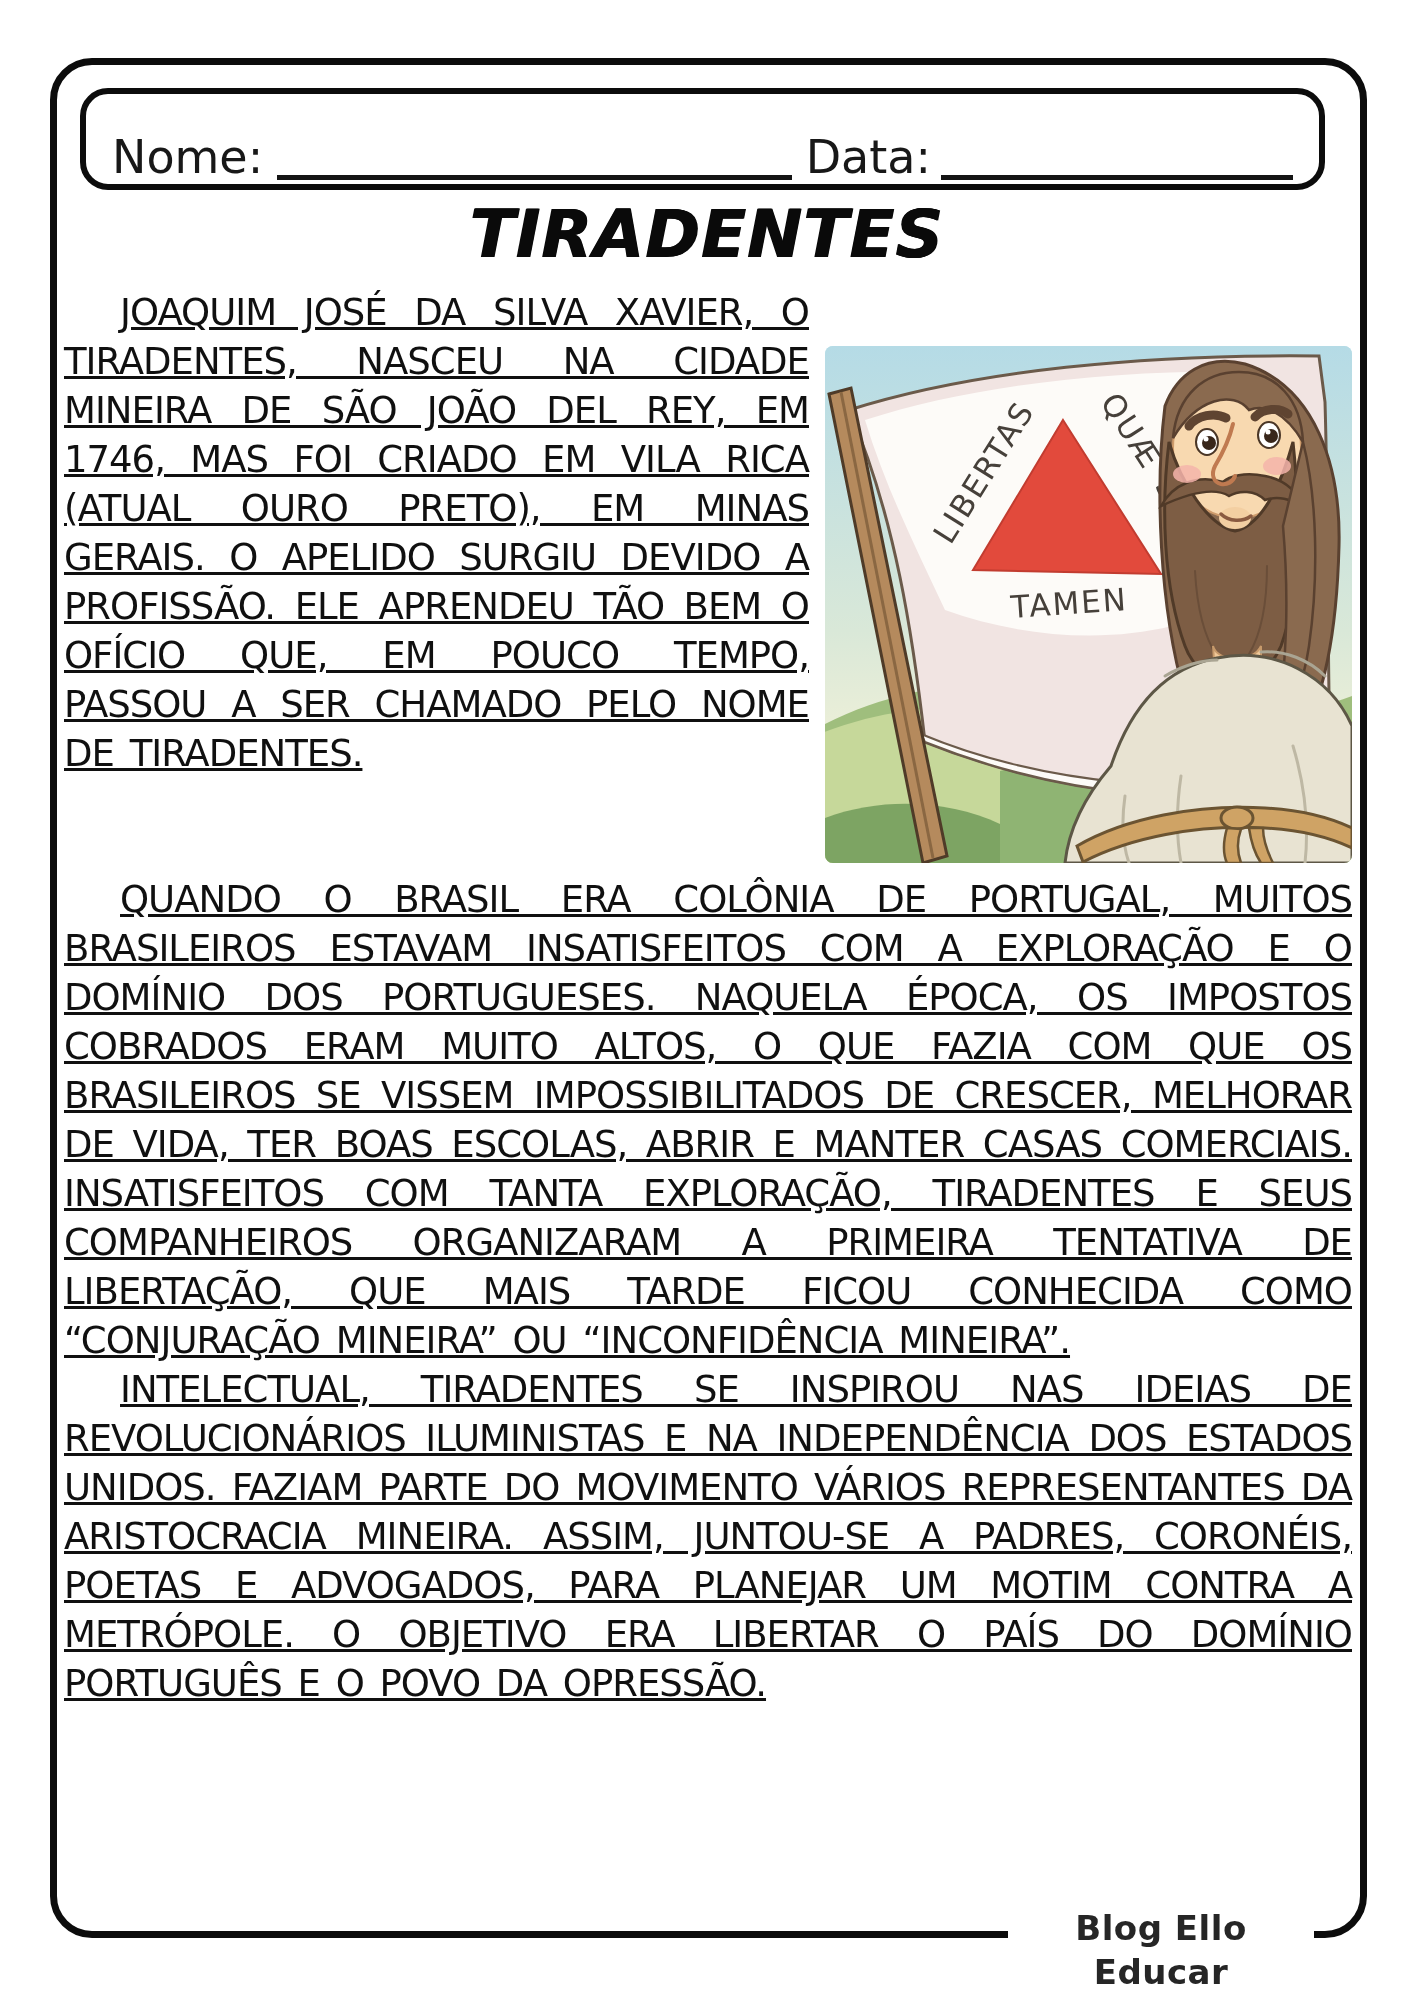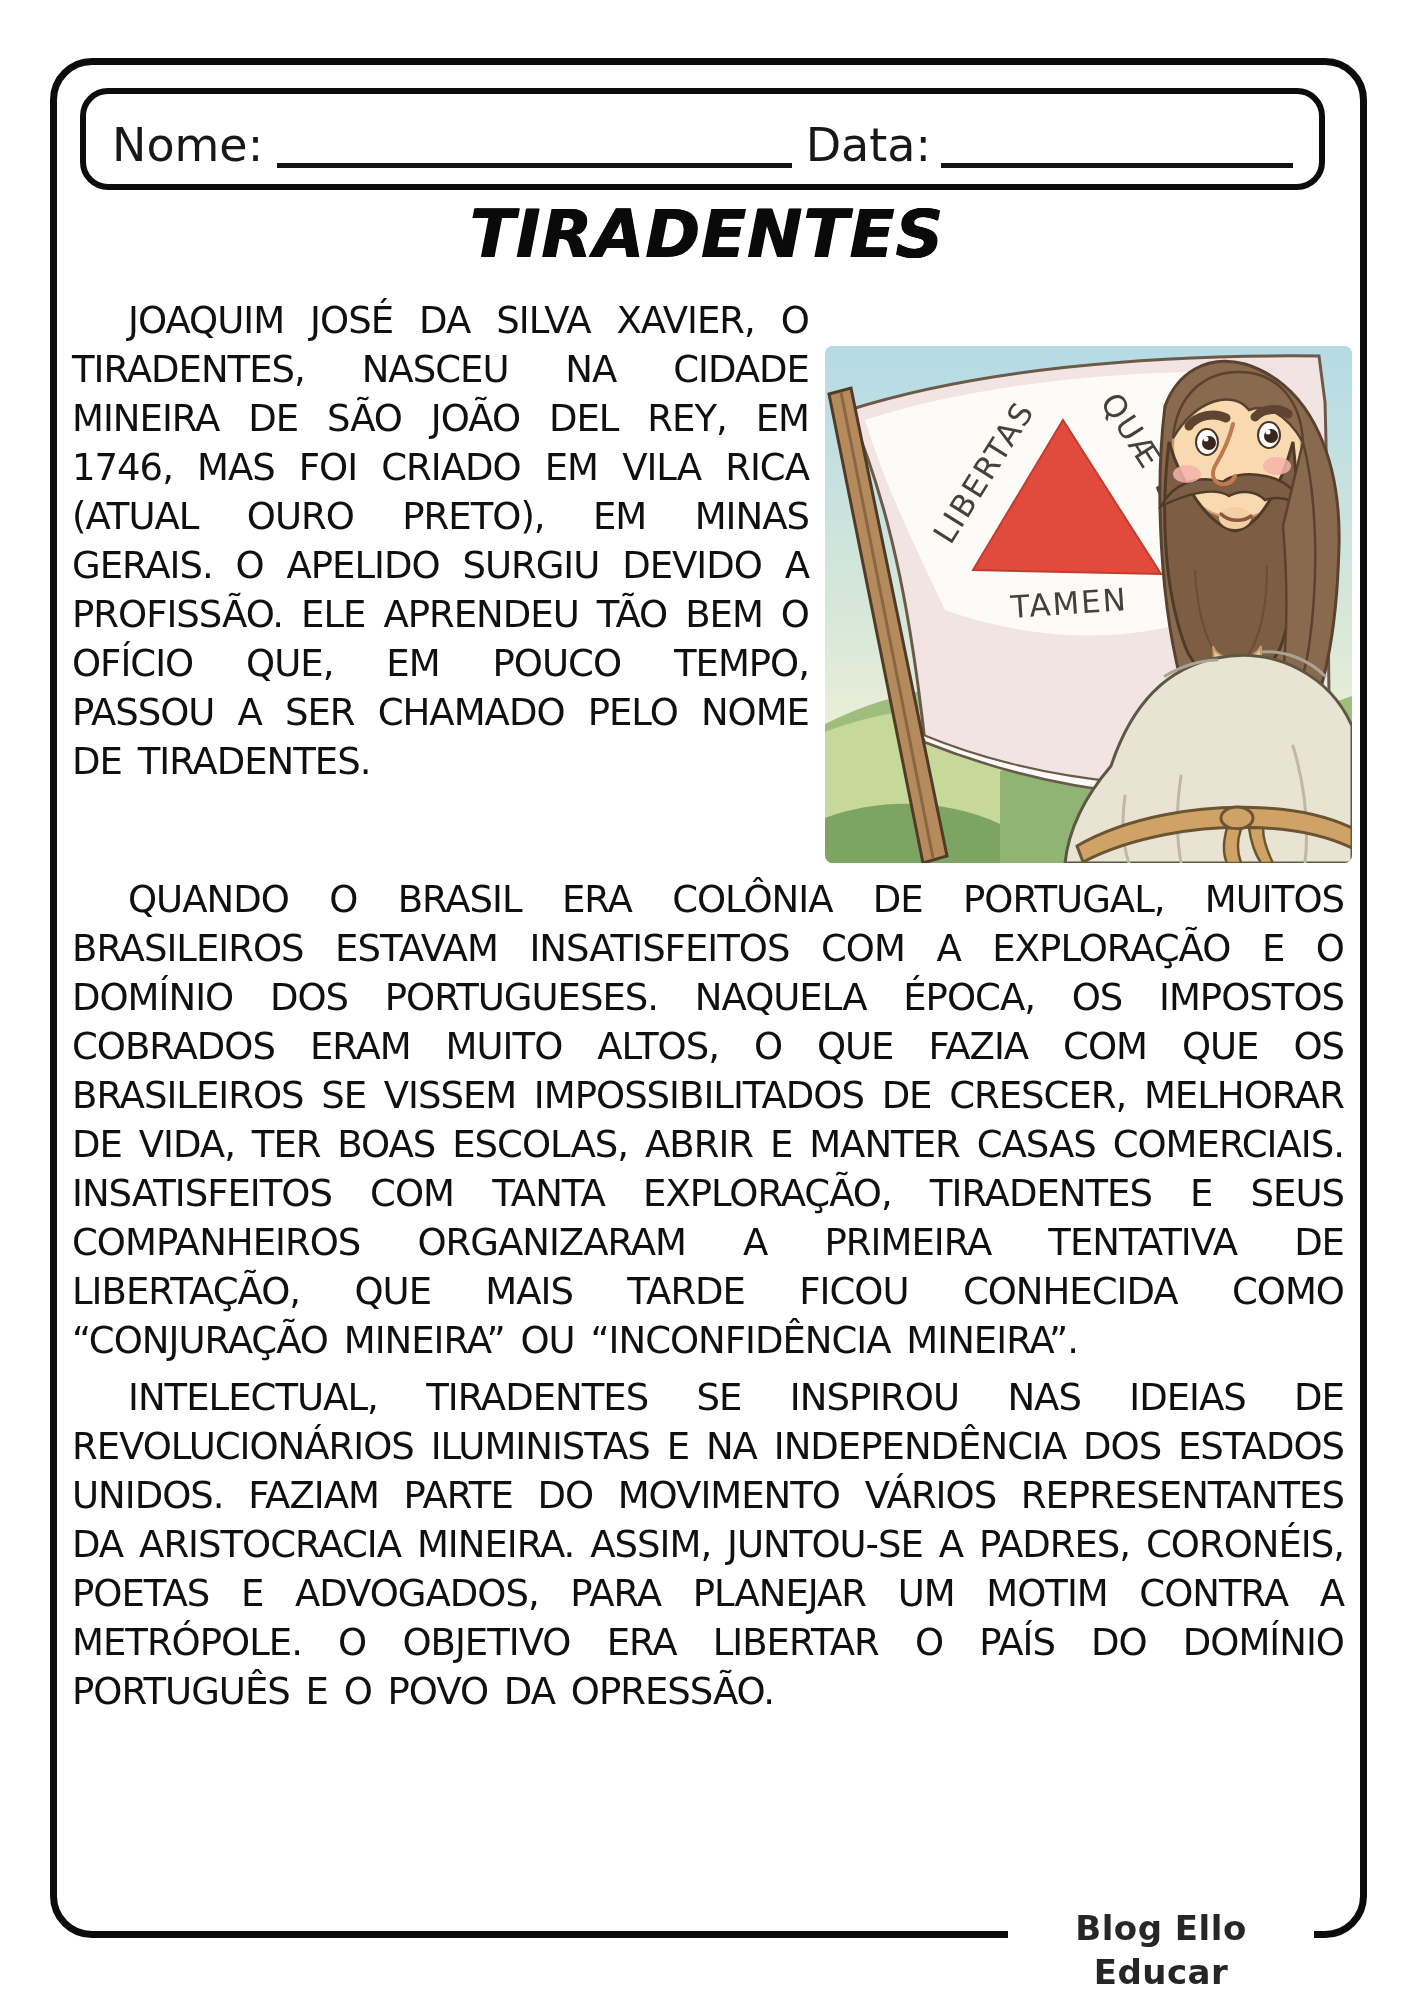--- a/index.html
+++ b/index.html
@@ -7,36 +7,36 @@
         font-family:"DejaVu Sans",sans-serif;color:#0d0d0d;overflow:hidden;}
 
   
   .frame{position:absolute;left:50px;top:58px;width:1303px;height:1866px;
          border:7px solid #0c0c0c;border-radius:42px;}
 
   
   .namebox{position:absolute;left:80px;top:88px;width:1245px;height:102px;
            box-sizing:border-box;border:6px solid #0c0c0c;border-radius:28px;
            background:#fff;display:flex;align-items:flex-end;
-           padding:0 26px 16px 26px;font-size:46px;font-weight:500;color:#181818;}
+           padding:0 26px 4px 26px;font-size:46px;font-weight:500;color:#181818;}
   .namebox .lbl{white-space:nowrap;line-height:1;}
   .wline{border-bottom:5px solid #141414;height:40px;}
   .grow{flex:1;margin:0 14px;}
   .dline{width:352px;margin-left:10px;}
 
   
   .title{position:absolute;left:0;top:196px;width:1414px;margin:0;text-align:center;
          font-size:66px;font-weight:bold;font-style:italic;letter-spacing:1px;
          color:#0a0a0a;text-shadow:0.6px 0 #0a0a0a,-0.6px 0 #0a0a0a;}
 
   
   .content{position:absolute;left:64px;top:288px;width:1288px;
            font-size:37px;line-height:49px;letter-spacing:-1px;word-spacing:5px;
            text-align:justify;color:#101010;}
-  .content p{margin:8px;text-indent:56px;}
+  .content p{margin:0;text-indent:56px;text-decoration:underline;}
   .content p.clr{clear:both;}
 
   
   .illus{float:right;width:527px;height:517px;margin:58px 0 12px 16px;
          border-radius:8px;overflow:hidden;background:#bfe2e8;}
   .illus svg{display:block;width:527px;height:517px;}
   .flagtxt{font-family:"DejaVu Sans",sans-serif;font-size:31px;letter-spacing:2px;fill:#46403a;}
 
   
   .credit{position:absolute;left:1008px;top:1906px;width:306px;background:#ffffff;

